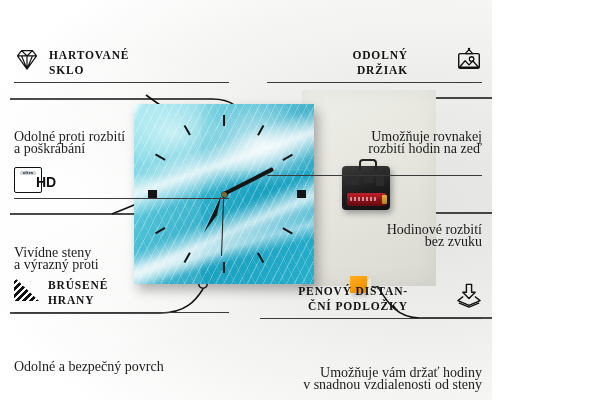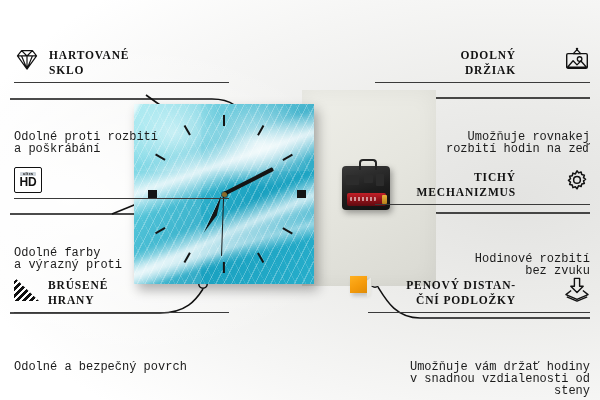--- a/index.html
+++ b/index.html
@@ -2,21 +2,21 @@
 <html><head>
 <meta charset="utf-8">
 <style>
   html,body{margin:0;padding:0;}
   body{
     width:600px;height:400px;overflow:hidden;
     font-family:"Liberation Serif", serif;
     background:#ffffff;
   }
   #stage{
-    position:relative;width:600px;height:400px;overflow:hidden;
+    position:relative;width:492px;height:400px;overflow:hidden;
     background:
       radial-gradient(120% 95% at 86% 50%, #e3e3e1 0%, #ececea 28%, #f6f6f5 55%, #ffffff 78%),
       linear-gradient(180deg,#ffffff 0%, #ffffff 100%);
   }
   #stage:before{
     content:"";position:absolute;inset:0;
     background:radial-gradient(70% 60% at 12% 50%, rgba(255,255,255,.95) 0%, rgba(255,255,255,0) 70%);
     pointer-events:none;
   }
 
@@ -38,35 +38,35 @@
     text-transform:uppercase;
     max-width:152px;
   }
   .feat.left .title{text-align:left;}
   .feat.right .title{text-align:right;}
 
   .feat .rule{
     height:0;border-top:1.1px solid #3a3a3a;margin:5px 0 4px 0;width:100%;
   }
   .feat .sub{
-    font-family:Liberation Mono, monospace;
-    font-size:12px;line-height:12.2px;color:#1b1b1b;margin-top:48px;
+    font-family:Liberation Serif, serif;
+    font-size:14px;line-height:12.2px;color:#1b1b1b;margin-top:48px;
   }
 
   .ic{width:26px;height:26px;flex:0 0 26px;display:block;margin-top:-2px;}
   .ic svg{display:block;width:26px;height:26px;}
 
   
   .hdbadge{
     width:26px;height:24px;border:1.4px solid #111;border-radius:2px;
     display:flex;flex-direction:column;align-items:center;justify-content:center;
     background:#fff;line-height:1;margin-top:-1px;flex:0 0 26px;
   }
   .hdbadge .u{font-family:"Liberation Sans",sans-serif;font-size:4.4px;font-weight:700;letter-spacing:.2px;color:#222;background:#cfd6dd;padding:0 3px;border-radius:1px;}
-  .hdbadge .h{font-family:"Liberation Sans",sans-serif;font-size:12px;font-weight:700;letter-spacing:-.2px;color:#111;margin-top:.5px;}
+  .hdbadge .h{font-family:"Liberation Sans",sans-serif;font-size:14px;font-weight:700;letter-spacing:-.2px;color:#111;margin-top:.5px;padding-left:36px;}
 
   
   .stripes{
     width:25px;height:24px;flex:0 0 25px;margin-top:-1px;
     background:repeating-linear-gradient(-45deg,#111 0 2.4px, #ffffff 2.4px 4.9px);
     clip-path:polygon(0 0,100% 100%,0 100%);
   }
 
   
   #wires{position:absolute;left:0;top:0;width:600px;height:400px;pointer-events:none;}
@@ -245,21 +245,21 @@
   </div>
 
   <div class="feat left" style="top:168px;">
     <div class="head">
       <span class="hdbadge">
         <span class="u">ultra</span>
         <span class="h">HD</span>
       </span>
     </div>
     <div class="rule"></div>
-    <div class="sub"><span>Odolné farby</span><br><span>a výrazný proti</span></div>
+    <div class="sub"><span>Vivídne steny</span><br><span>a výrazný proti</span></div>
   </div>
 
   <div class="feat left" style="top:278px;">
     <div class="head">
       <span class="stripes"></span>
       <div class="title"><span>BRÚSENÉ</span><br><span>HRANY</span></div>
     </div>
     <div class="rule"></div>
     <div class="sub"><span>Odolné a bezpečný povrch</span></div>
   </div>
@@ -275,34 +275,25 @@
           <path d="M3.2 19.6 8.4 13.6 12 17.4 15.6 13.8 20.8 19.6z" fill="none" stroke="#111" stroke-width="1.2" stroke-linejoin="round"></path>
         </svg>
       </span>
       <div class="title"><span>ODOLNÝ</span><br><span>DRŽIAK</span></div>
     </div>
     <div class="rule"></div>
     <div class="sub"><span>Umožňuje rovnakej</span><br><span>rozbití hodin na zeď</span></div>
   </div>
 
   <div class="feat right" style="top:170px;">
-    <div class="head">
-      <span class="ic">
-        <svg viewBox="0 0 24 24">
-          <path d="M12 2.6l1.5 1.9 2.3-.8.6 2.4 2.4.5-.8 2.3 1.9 1.5-1.9 1.5.8 2.3-2.4.5-.6 2.4-2.3-.8L12 19.2l-1.5-1.9-2.3.8-.6-2.4-2.4-.5.8-2.3L4.1 11.4l1.9-1.5-.8-2.3 2.4-.5.6-2.4 2.3.8L12 2.6z" fill="none" stroke="#111" stroke-width="1.4" stroke-linejoin="round"></path>
-          <circle cx="12" cy="11" r="3.1" fill="none" stroke="#111" stroke-width="1.4"></circle>
-        </svg>
-      </span>
-      <div class="title"><span>TICHÝ</span><br><span>MECHANIZMUS</span></div>
-    </div>
     <div class="rule"></div>
     <div class="sub"><span>Hodinové rozbití</span><br><span>bez zvuku</span></div>
   </div>
 
-  <div class="feat right" style="top:278px;width:222px;">
+  <div class="feat right" style="top:284px;width:222px;">
     <div class="head">
       <span class="ic">
         <svg viewBox="0 0 24 24">
           <path d="M9.6 2.2h4.8v7.2h3.3L12 15.2 6.3 9.4h3.3V2.2z" fill="none" stroke="#111" stroke-width="1.3" stroke-linejoin="round"></path>
           <path d="M6.6 13.4 1.8 17.2 12 21.6l10.2-4.4-4.8-3.8" fill="none" stroke="#111" stroke-width="1.3" stroke-linejoin="round"></path>
           <path d="M2.6 19.2 12 23.2l9.4-4" fill="none" stroke="#111" stroke-width="1.3" stroke-linejoin="round"></path>
         </svg>
       </span>
       <div class="title" style="max-width:162px"><span>PENOVÝ DISTAN-</span><br><span>ČNÍ PODLOŽKY</span></div>
     </div>

